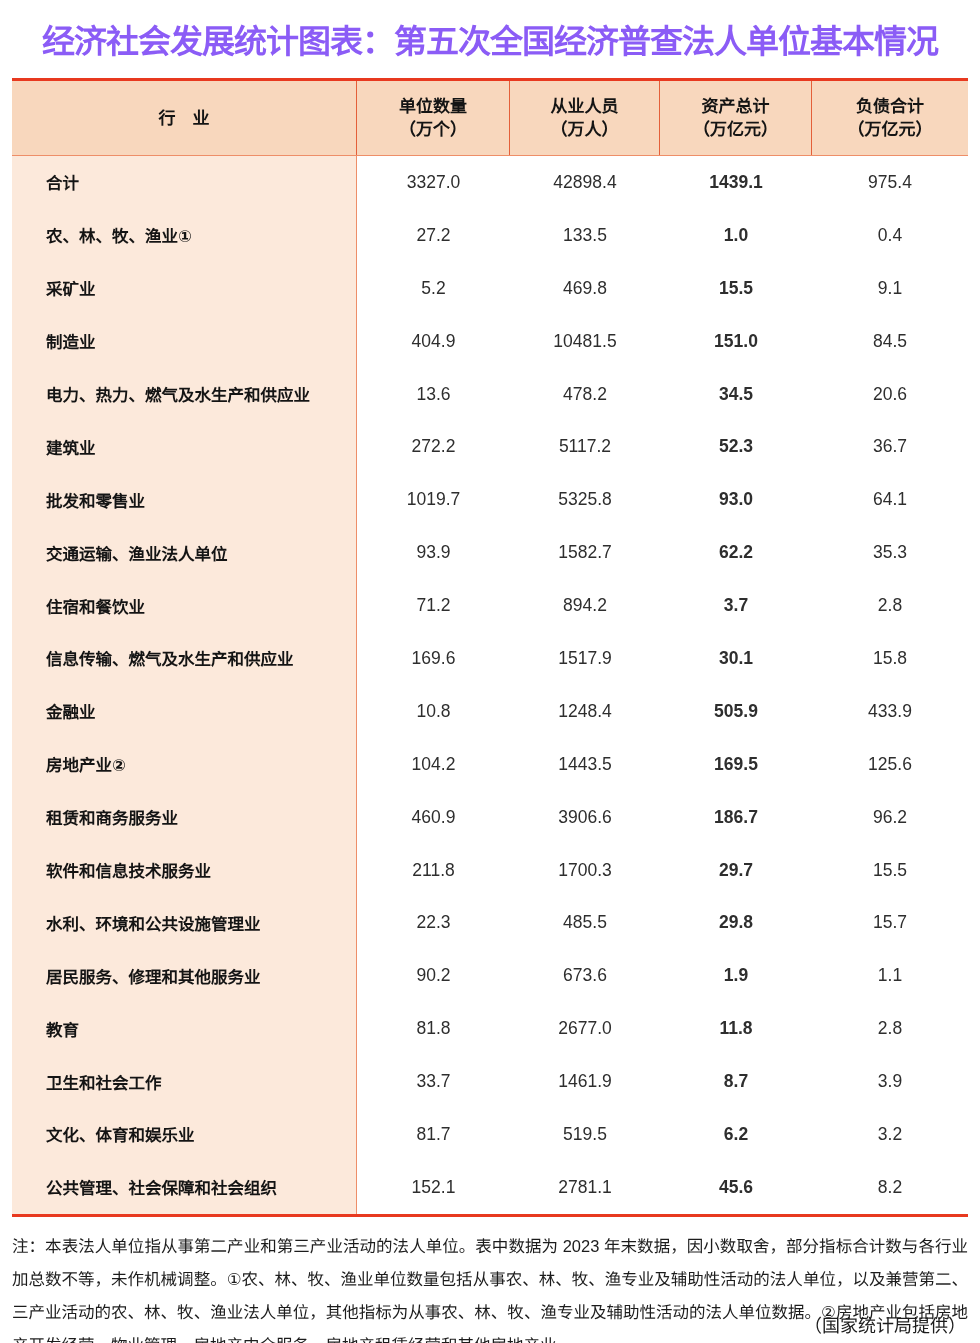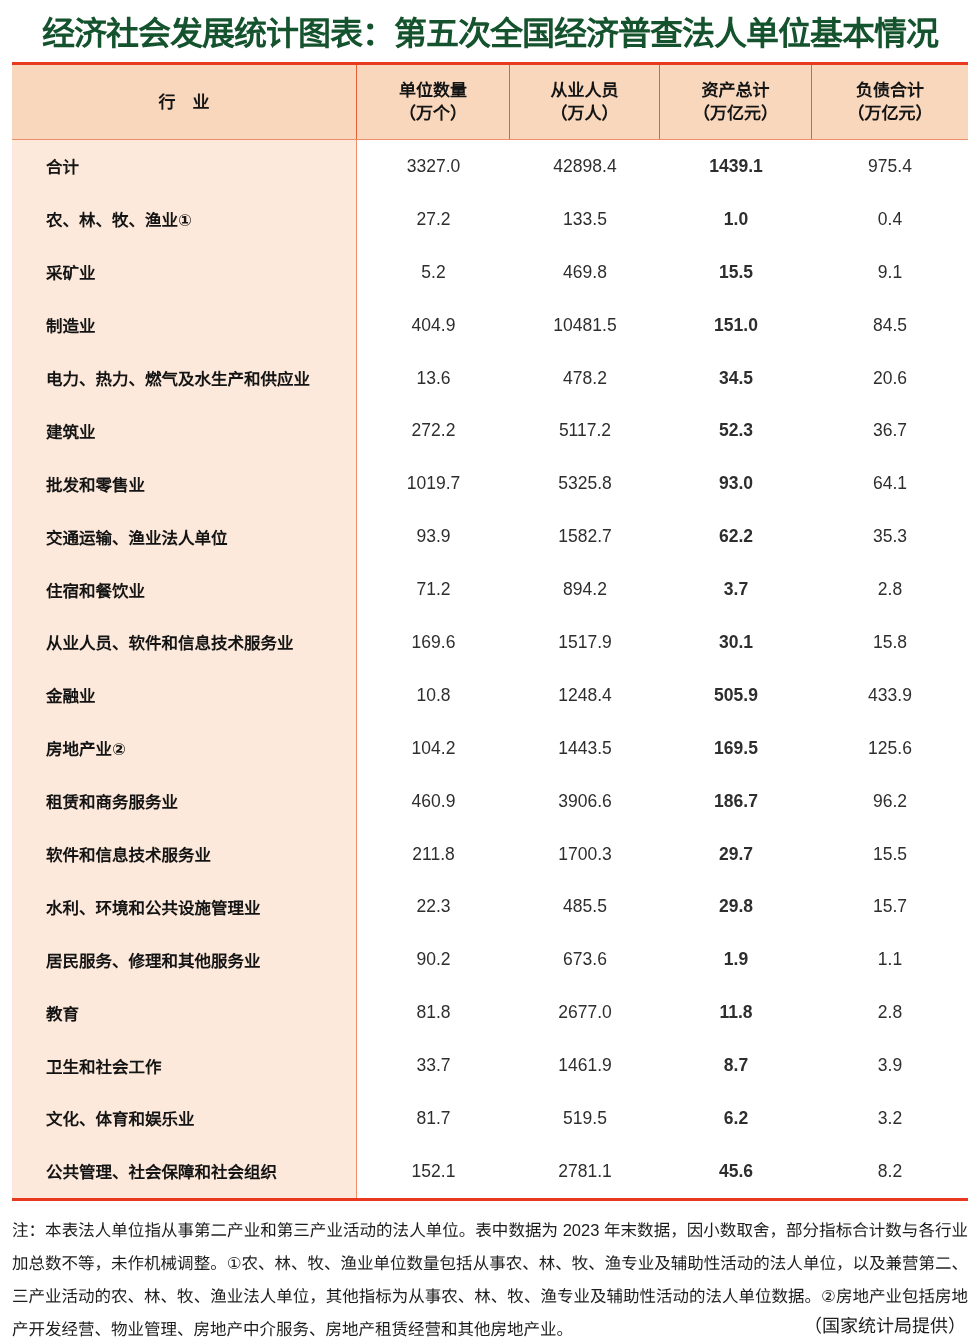--- a/index.html
+++ b/index.html
@@ -11,28 +11,28 @@
   .page {
     position: relative;
     width: 980px;
     height: 1343px;
     box-sizing: border-box;
     padding: 0 12px;
     overflow: hidden;
     background: #ffffff;
   }
   .title {
-    margin: 0;
+    margin: 8px;
     padding-top: 7px;
     height: 55px;
     text-align: center;
     font-size: 33px;
     font-weight: 800;
     letter-spacing: -1px;
-    color: #14532d;
+    color: #8b5cf6;
     white-space: nowrap;
   }
   .table {
     width: 956px;
     border-top: 3px solid #e8391f;
     border-bottom: 3px solid #e8391f;
   }
   .thead {
     display: flex;
     height: 75px;
@@ -191,21 +191,21 @@
           <div class="td num n4">35.3</div>
         </div>
         <div class="tr">
           <div class="td industry">住宿和餐饮业</div>
           <div class="td num n1">71.2</div>
           <div class="td num n2">894.2</div>
           <div class="td num n3">3.7</div>
           <div class="td num n4">2.8</div>
         </div>
         <div class="tr">
-          <div class="td industry">从业人员、软件和信息技术服务业</div>
+          <div class="td industry">信息传输、燃气及水生产和供应业</div>
           <div class="td num n1">169.6</div>
           <div class="td num n2">1517.9</div>
           <div class="td num n3">30.1</div>
           <div class="td num n4">15.8</div>
         </div>
         <div class="tr">
           <div class="td industry">金融业</div>
           <div class="td num n1">10.8</div>
           <div class="td num n2">1248.4</div>
           <div class="td num n3">505.9</div>

